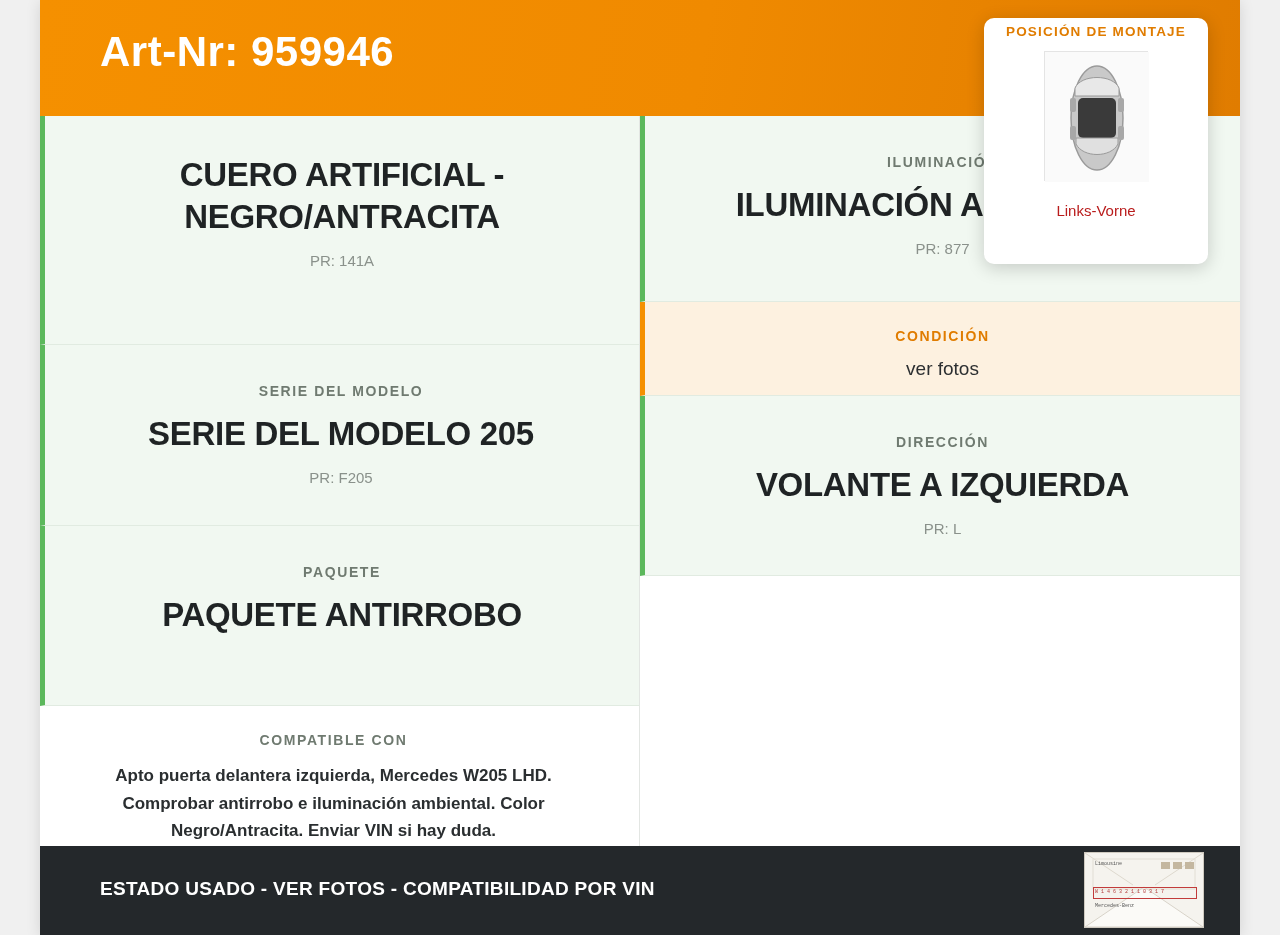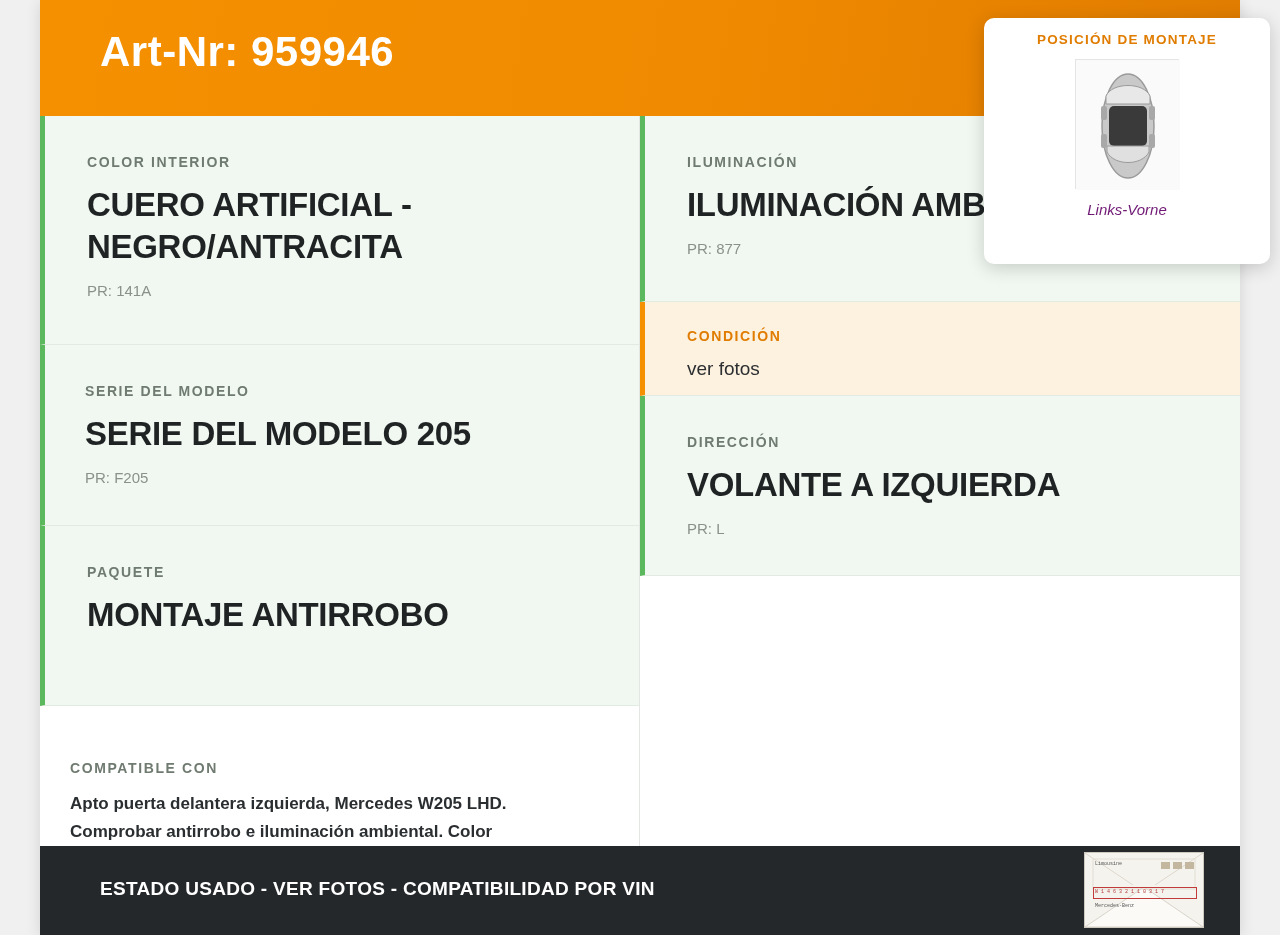--- a/index.html
+++ b/index.html
@@ -19,20 +19,21 @@
   
   .card {
     position: absolute;
     left: 40px;
     top: 0;
     width: 1200px;
     height: 935px;
     background: #ffffff;
     box-shadow: 0 2px 14px rgba(0,0,0,0.12);
     overflow: hidden;
+    text-align: center;
   }
   
   .header {
     position: absolute;
     left: 0; top: 0;
     width: 1200px;
     height: 116px;
     background: linear-gradient(100deg, #f59000 0%, #f08a00 55%, #e07c00 100%);
   }
   .header-title {
@@ -113,49 +114,48 @@
   }
 
   
   .clip { overflow: hidden; }
 
   
   .mount-panel {
     position: absolute;
     left: 984px;
     top: 18px;
-    width: 286px;
+    width: 224px;
     height: 246px;
     background: #ffffff;
     border-radius: 10px;
     box-shadow: 0 4px 18px rgba(0,0,0,0.18);
     z-index: 20;
     text-align: center;
-    padding-top: 14px;
+    padding-top: 6px;
   }
   .mount-title {
     font-size: 13.5px;
     font-weight: bold;
     letter-spacing: 1.2px;
     color: #e07c00;
     text-transform: uppercase;
   }
   .mount-figure {
     margin: 12px auto 0 auto;
     width: 104px;
     height: 130px;
     border: 1px solid #e4e4e4;
     background: #fafafa;
     position: relative;
   }
   .mount-caption {
-    margin-top: 12px;
+    margin-top: 21px;
     font-size: 15px;
-    color: #701a75;
-    font-style: italic;
+    color: #b91c1c;
   }
   .arrow {
     position: absolute;
     left: 32px;
     top: 6px;
     width: 26px;
     height: 30px;
   }
 
   
@@ -208,37 +208,36 @@
 
     <div class="header">
       <div class="header-title">Art-Nr: 959946</div>
     </div>
 
     <div class="columns">
 
       <div class="col col-left">
 
         <div class="spec" style="height:229px;">
-          <div class="spec-label">COLOR INTERIOR</div>
           <div class="spec-value wrap">CUERO ARTIFICIAL - NEGRO/ANTRACITA</div>
           <div class="spec-pr">PR: 141A</div>
         </div>
 
         <div class="spec" style="height:181px;padding-left:40px;">
           <div class="spec-label">SERIE DEL MODELO</div>
           <div class="spec-value">SERIE DEL MODELO 205</div>
           <div class="spec-pr">PR: F205</div>
         </div>
 
         <div class="spec" style="height:180px;">
           <div class="spec-label">PAQUETE</div>
-          <div class="spec-value">MONTAJE ANTIRROBO</div>
-        </div>
-
-        <div class="spec plain" style="padding:26px 42px 26px 25px;margin-top:28px;">
+          <div class="spec-value">PAQUETE ANTIRROBO</div>
+        </div>
+
+        <div class="spec plain" style="padding:26px 42px 26px 25px;">
           <div class="spec-label">COMPATIBLE CON</div>
           <div class="compat-text">Apto puerta delantera izquierda, Mercedes W205 LHD. Comprobar antirrobo e iluminación ambiental. Color Negro/Antracita. Enviar VIN si hay duda.</div>
         </div>
 
       </div>
 
       <div class="col col-right">
 
         <div class="spec clip" style="height:186px;">
           <div class="spec-label">ILUMINACIÓN</div>

